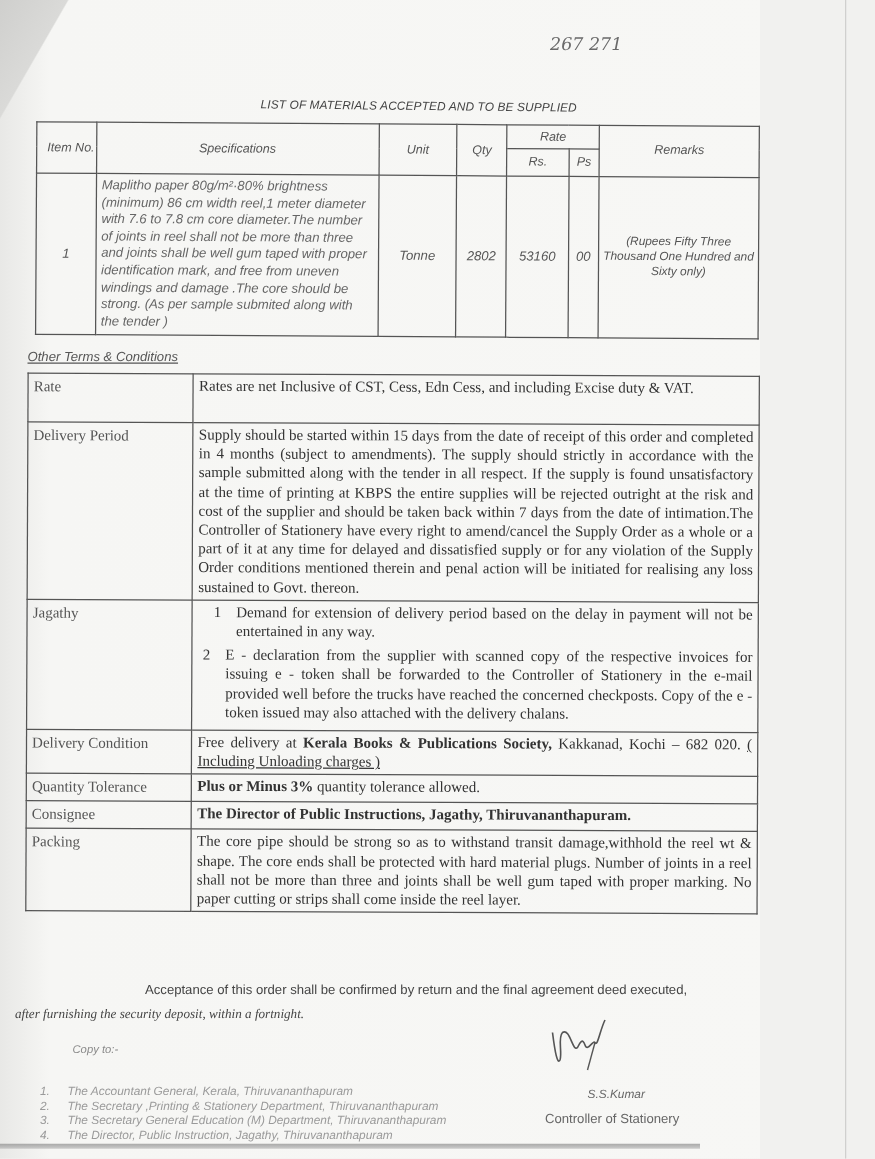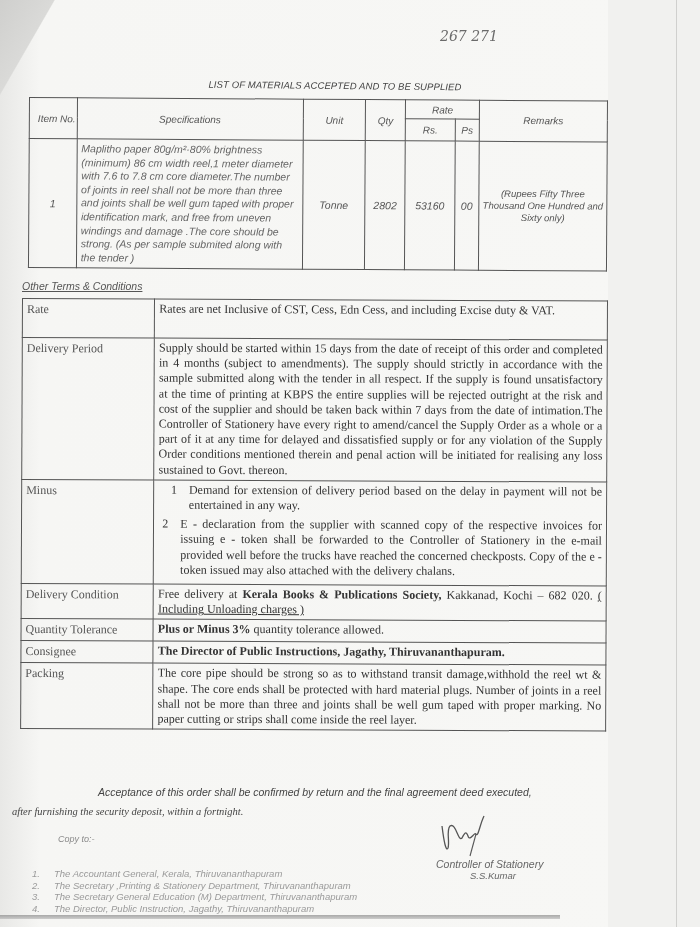--- a/index.html
+++ b/index.html
@@ -55,36 +55,36 @@
   }
   table.terms td { border:1px solid #555; vertical-align:top; }
   td.t-label { width:130px; padding:3px 4px; font-size:12px; color:#555; }
   td.t-body { width:440px; padding:2px 4px; font-size:12px; line-height:15.2px; text-align:justify; }
   .num-item { display:flex; margin-bottom:4px; }
   .num-item .n { width:18px; margin-left:-30px; text-align:right; padding-right:12px; }
   td.others-body { padding-left:38px; }
   .bold { font-weight:bold; }
   .ul { text-decoration:underline; }
   .accept {
-    position:absolute; left:98px; top:786px; font-size:10.5px; font-style:italic; color:#444;
+    position:absolute; left:116px; top:786px; font-size:10.5px; color:#444;
   }
   .accept2 {
     position:absolute; left:12px; top:806px; font-size:10.5px; font-style:italic; color:#444;font-family:Liberation Serif, serif;
   }
   .copyto {
     position:absolute; left:18px; top:834px; font-size:9px; font-style:italic; color:#8a8a8a;margin-left:40px;
   }
   .sig {
     position:absolute; left:436px; top:812px; width:60px; height:48px;
   }
   .signame {
     position:absolute; left:470px; top:870px; font-size:9.5px; font-style:italic; color:#666;
   }
   .sigtitle {
-    position:absolute; left:436px; top:858px; font-size:10.5px; font-style:italic; color:#666;text-align:right;
+    position:absolute; left:436px; top:889px; font-size:10.5px; color:#666;text-align:right;
   }
   .copylist {
     position:absolute; left:32px; top:868px; font-size:9.5px; font-style:italic; color:#9a9a9a; line-height:11.5px;
   }
   .copylist .row { display:flex; }
   .copylist .n { width:22px; }
   .bottom-edge { position:absolute; left:0; top:915px; width:560px; height:4px; background:linear-gradient(#888,#bbb); opacity:0.7; }
 </style>
 </head>
 <body>
@@ -129,21 +129,21 @@
     <tbody>
         <tr>
       <td class="t-label">Rate</td>
       <td class="t-body" style="height:34px;">Rates are net Inclusive of CST, Cess, Edn Cess, and including Excise duty &amp; VAT.</td>
     </tr>
     <tr>
       <td class="t-label">Delivery Period</td>
       <td class="t-body">Supply should be started within 15 days from the date of receipt of this order and completed in 4 months  (subject to amendments). The supply should strictly  in accordance with the sample submitted along with the tender in all respect. If the supply is found unsatisfactory at the time of printing at KBPS the entire supplies will be rejected outright at the risk and cost of the supplier and should be taken back within 7 days from the date of intimation.The Controller of Stationery have every  right to amend/cancel the Supply Order as a whole  or a part of it at any time  for delayed and dissatisfied supply or for any violation of the Supply Order conditions mentioned therein and penal action will be  initiated for realising any loss sustained to Govt. thereon.</td>
     </tr>
     <tr>
-      <td class="t-label">Minus</td>
+      <td class="t-label">Jagathy</td>
       <td class="t-body others-body">
         <div class="num-item">
           <span class="n">1</span>
           <span>Demand for extension of delivery period based on the delay in payment will not be entertained in any way.</span>
         </div>
         <div class="num-item">
           <span class="n">2</span>
           <span>E - declaration from the supplier with scanned copy of the respective invoices for issuing e - token shall be forwarded to the Controller of Stationery in the e-mail provided well before the trucks have reached the concerned checkposts. Copy of the e - token issued may also attached with the delivery chalans.</span>
         </div>
       </td>

